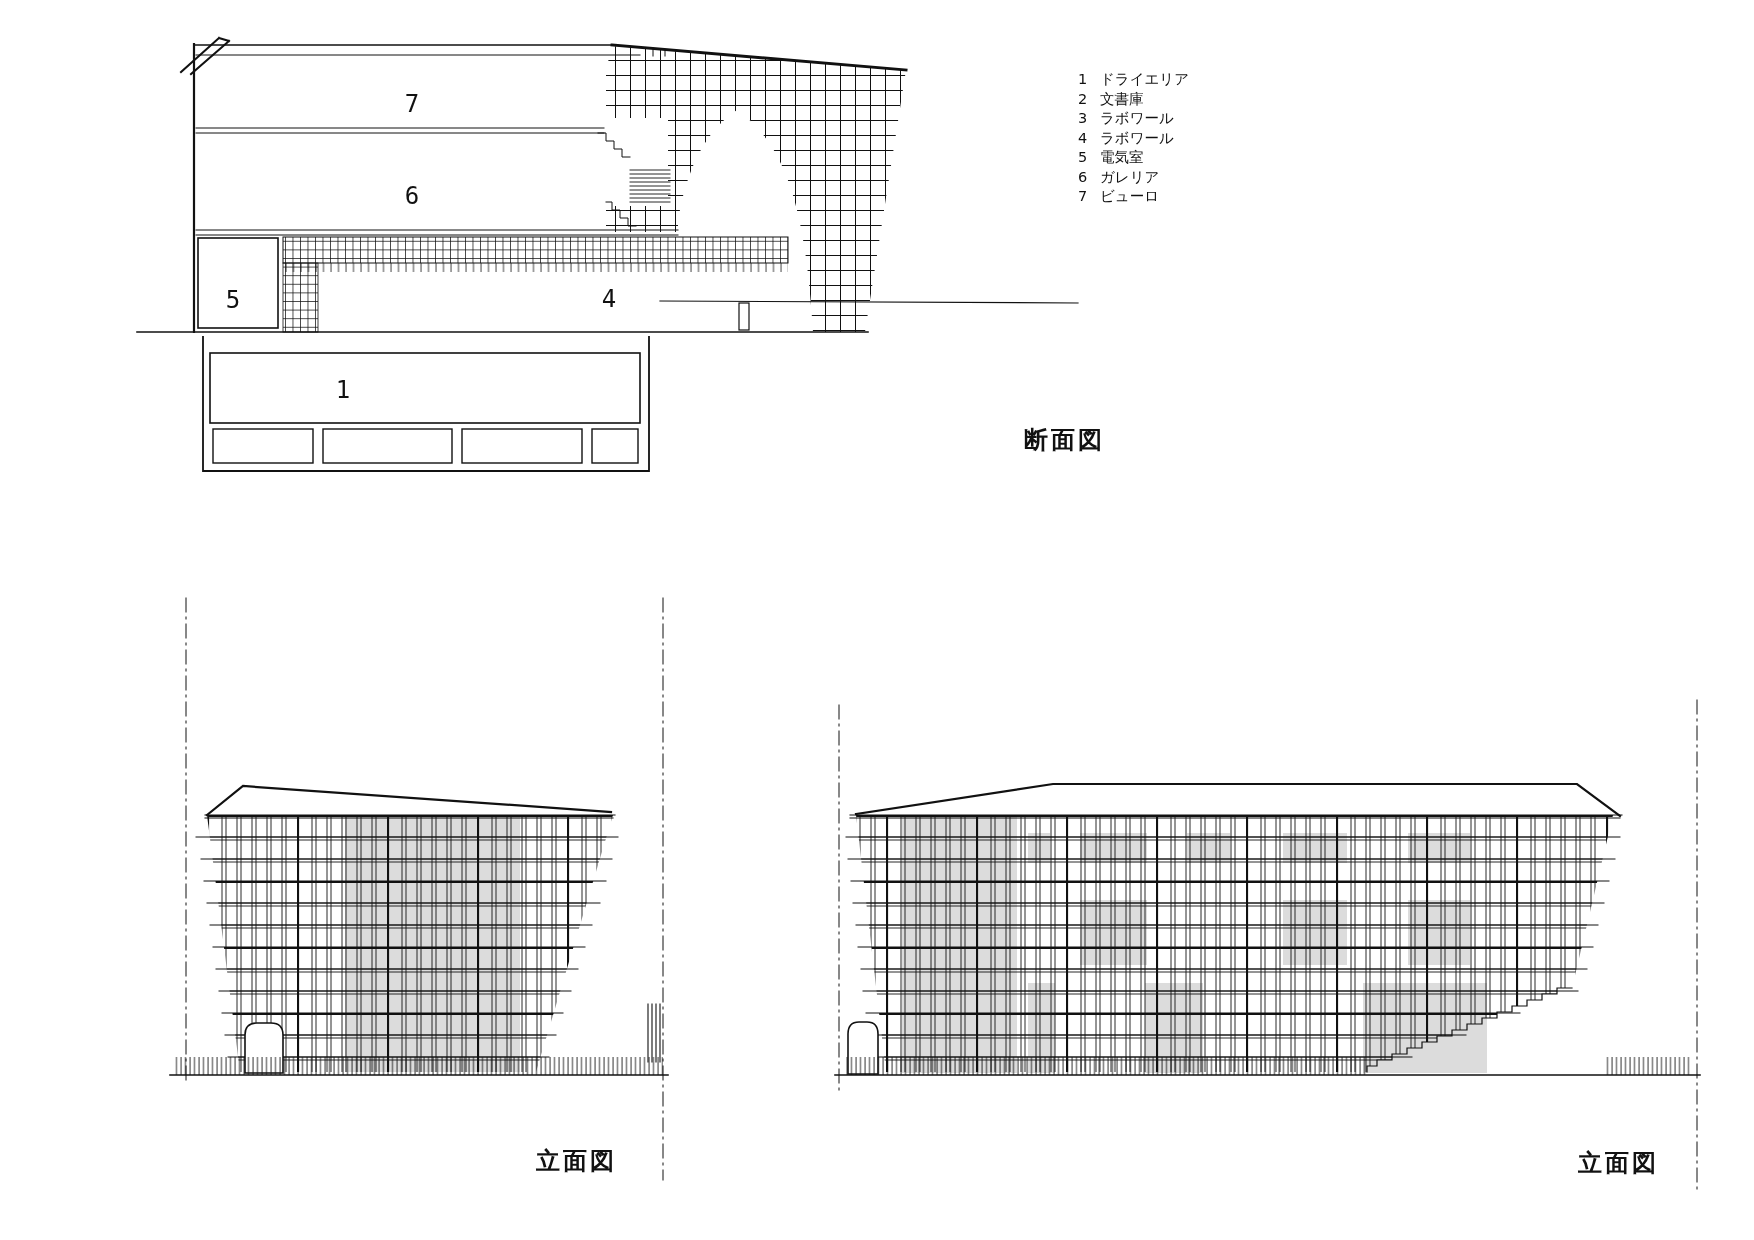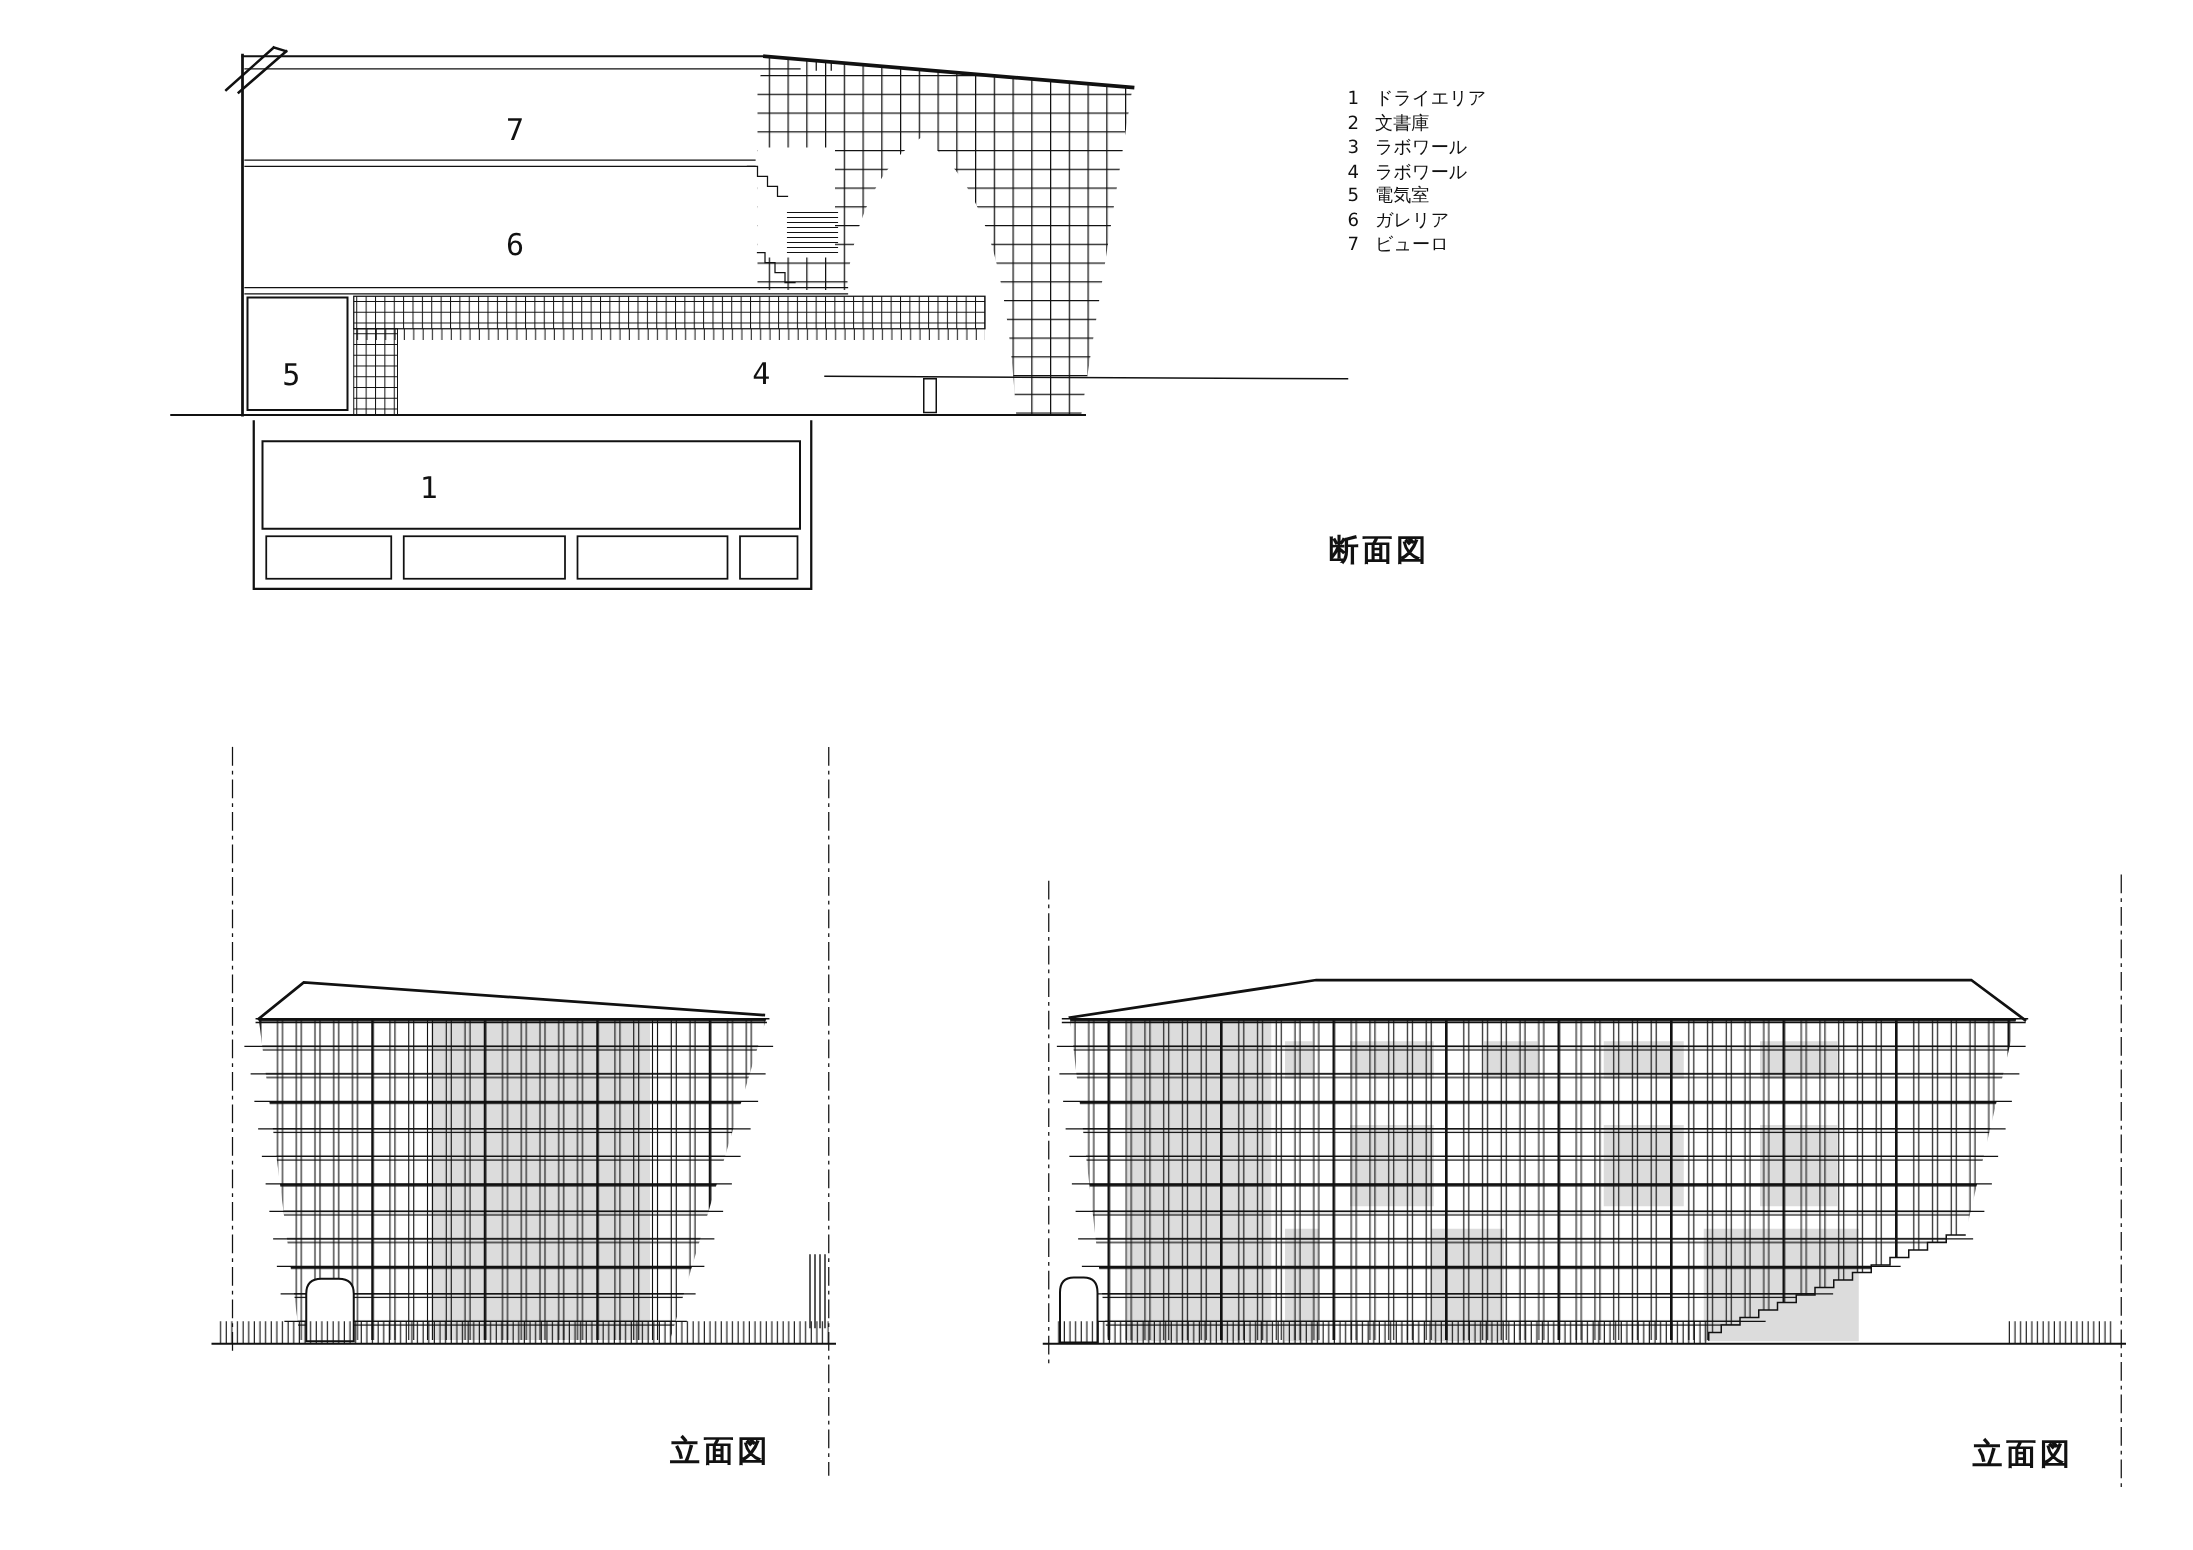--- a/index.html
+++ b/index.html
@@ -187,15 +187,15 @@
   <div class="lrow">
       <span class="lnum">6</span>
       <span>ガレリア</span>
     </div>
   <div class="lrow">
       <span class="lnum">7</span>
       <span>ビューロ</span>
     </div>
 </div>
 
-<div class="txt dwg-title" style="left:1063px;top:424px">断面図</div>
+<div class="txt dwg-title" style="left:1024px;top:424px">断面図</div>
 <div class="txt dwg-title" style="left:536px;top:1145px">立面図</div>
 <div class="txt dwg-title" style="left:1578px;top:1147px">立面図</div>
 
 </body></html>

